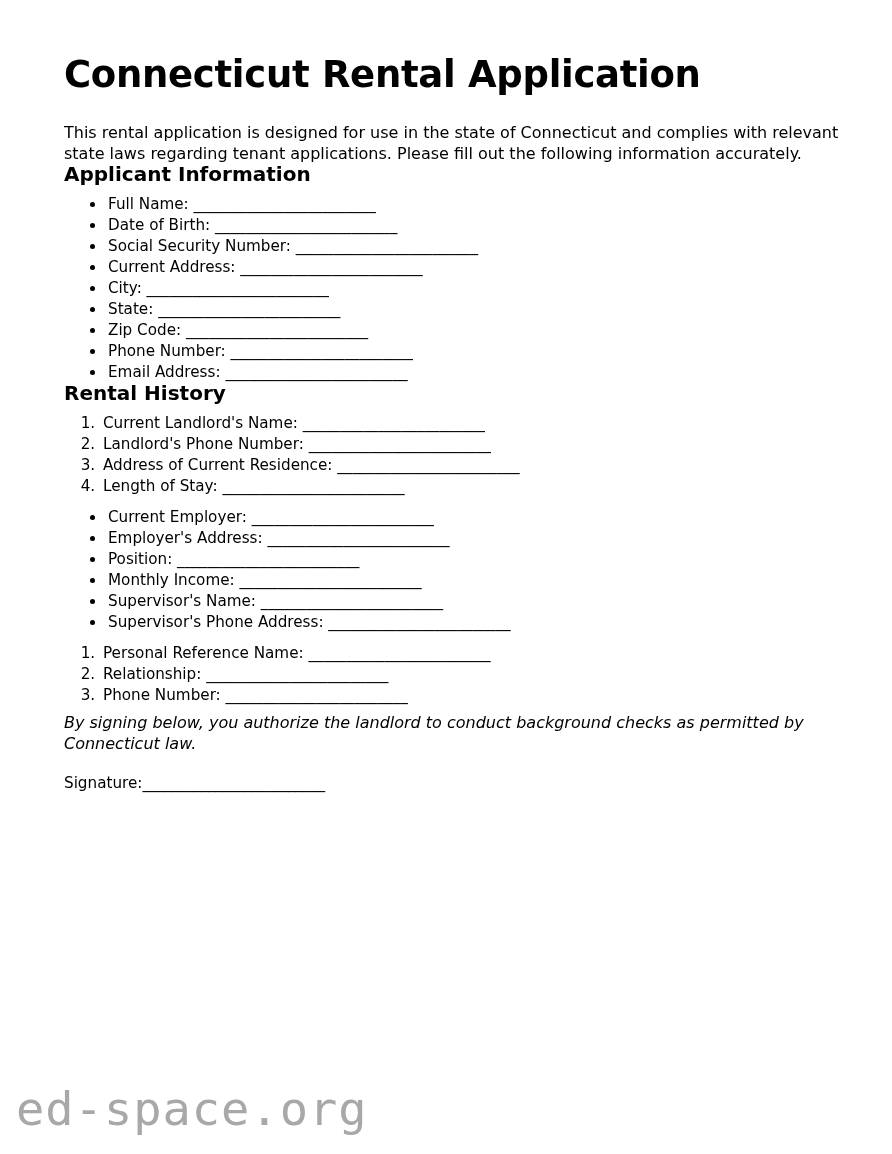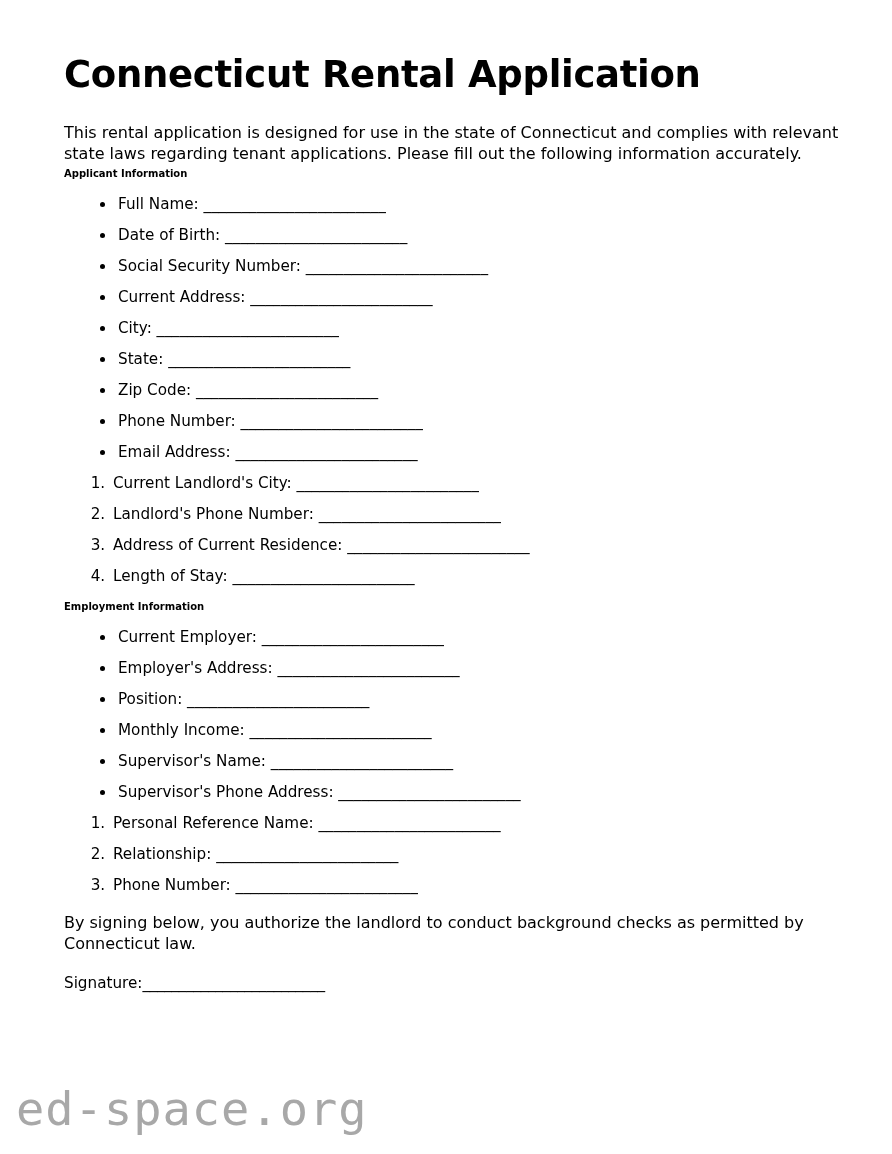--- a/index.html
+++ b/index.html
@@ -41,43 +41,43 @@
   }
   p.intro, p.consent {
     font-size: 16px;
     line-height: 21px;
     margin: 0;
     padding: 0;
     color: #000;
     width: 782px;
   }
   p.intro { margin-top: 24px; }
-  p.consent { margin-top: 16px; }
+  p.consent { margin-top: 6px; font-style: italic; }
 
   h2.section-heading {
-    font-size: 10px;
+    font-size: 20px;
     font-weight: bold;
     line-height: 20px;
     margin: 0;
     padding: 0;
     color: #000;
   }
   .sec-gap-1 { margin-top: 27px; }
   .sec-gap   { margin-top: 26px; }
 
   ul.field-list, ol.field-list {
     margin: 10px 0 0 0;
     padding: 0 0 0 41px;
     font-size: 15.2px;
     line-height: 21px;
   }
   ul.field-list { list-style: disc outside; padding-left: 42px; }
   ol.field-list { list-style: decimal outside; padding-left: 36px; }
   ul.field-list li, ol.field-list li {
-    margin: 10px;
+    margin: 0;
     padding: 0 0 0 2px;
     white-space: nowrap;
   }
   ol.field-list li { padding-left: 3px; }
   .blank {
     letter-spacing: -0.3px;
     margin-top: 21px;
   }
   .sig-line {
     margin-top: 19px;
@@ -114,28 +114,28 @@
       <li>Date of Birth: ________________________</li>
       <li>Social Security Number: ________________________</li>
       <li>Current Address: ________________________</li>
       <li>City: ________________________</li>
       <li>State: ________________________</li>
       <li>Zip Code: ________________________</li>
       <li>Phone Number: ________________________</li>
       <li>Email Address: ________________________</li>
     </ul>
 
+    <h2 class="section-heading sec-gap">Rental History</h2>
     <ol class="field-list">
-      <li>Current Landlord's City: ________________________</li>
+      <li>Current Landlord's Name: ________________________</li>
       <li>Landlord's Phone Number: ________________________</li>
       <li>Address of Current Residence: ________________________</li>
       <li>Length of Stay: ________________________</li>
     </ol>
 
-    <h2 class="section-heading sec-gap">Employment Information</h2>
     <ul class="field-list">
       <li>Current Employer: ________________________</li>
       <li>Employer's Address: ________________________</li>
       <li>Position: ________________________</li>
       <li>Monthly Income: ________________________</li>
       <li>Supervisor's Name: ________________________</li>
       <li>Supervisor's Phone Address: ________________________</li>
     </ul>
 
     <ol class="field-list">

